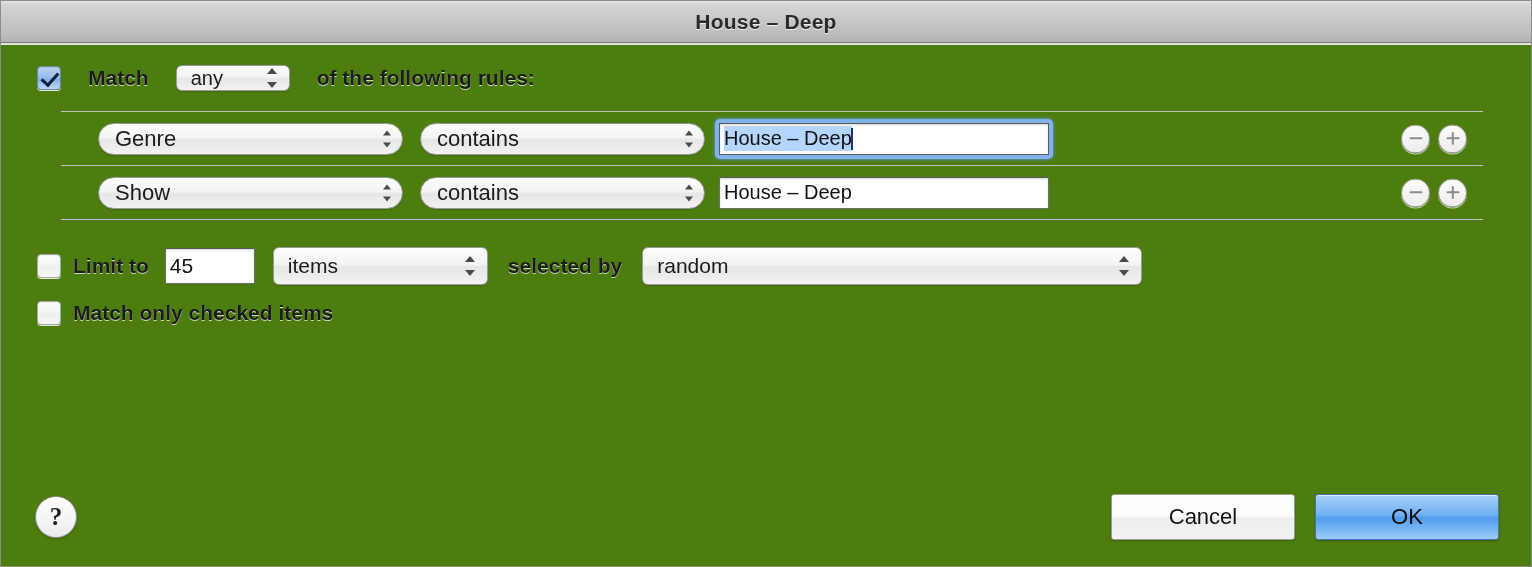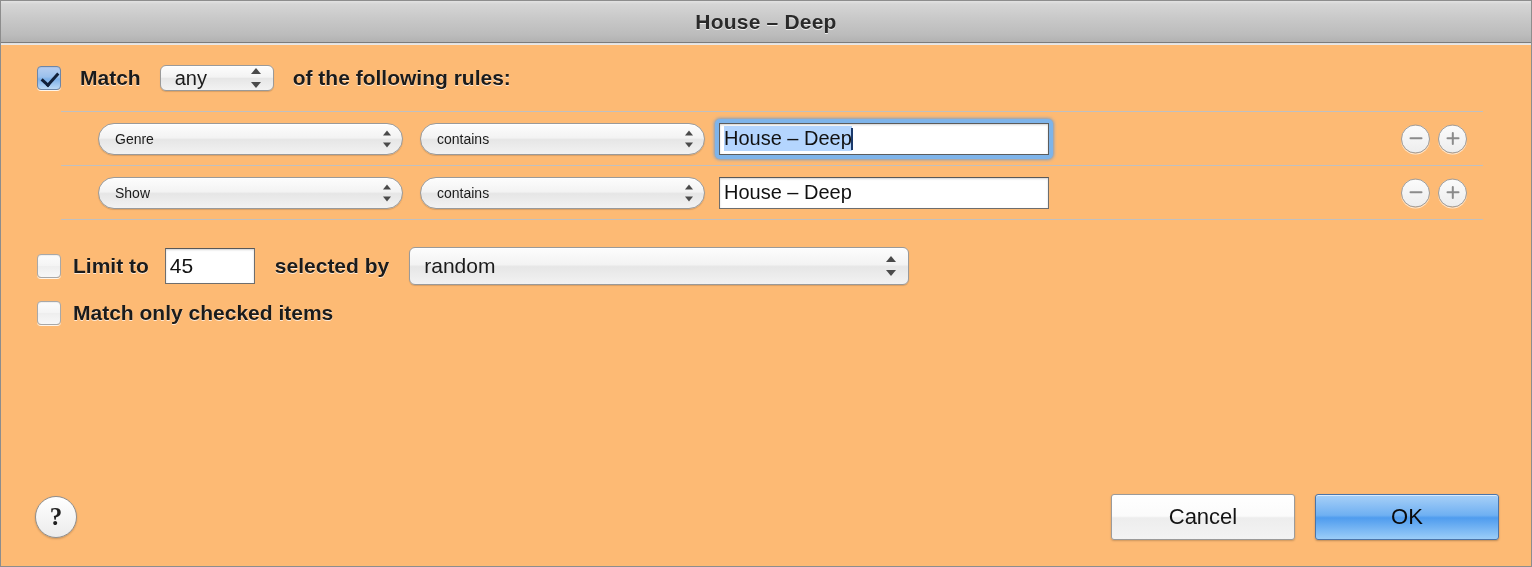--- a/index.html
+++ b/index.html
@@ -8,21 +8,21 @@
     background: #ffffff;
   }
   body {
     font-family: "Liberation Sans", sans-serif;
   }
   #window {
     position: relative;
     width: 1532px;
     height: 567px;
     box-sizing: border-box;
-    background: #fdba74;
+    background: #4d7c0f;
     border: 1px solid #8d8d8d;
     overflow: hidden;
   }
 
   
   #titlebar {
     position: relative;
     height: 42px;
     box-sizing: border-box;
     background: linear-gradient(to bottom, #e2e2e2 0%, #d5d5d5 8%, #c6c6c6 50%, #bcbcbc 82%, #b2b2b2 100%);
@@ -107,21 +107,21 @@
     color: #1b1b1b;
     white-space: nowrap;
     overflow: hidden;
   }
   
   .popup.pill {
     border-radius: 18px;
     height: 32px;
     padding: 0 30px 0 16px;
   }
-  .popup.pill .ptext { font-size: 14px; }
+  .popup.pill .ptext { font-size: 22px; }
 
   .stepper {
     position: absolute;
     right: 11px;
     top: 50%;
     transform: translateY(-50%);
     width: 11px;
     height: 22px;
   }
   .stepper i {
@@ -176,21 +176,21 @@
     height: 22px;
     background: #1b3a6b;
     vertical-align: middle;
     margin-left: -1px;
   }
 
   
   #match-row {
     display: flex;
     align-items: center;
-    gap: 19px;
+    gap: 27px;
     padding: 22px 0 0 36px;
   }
   #match-row .popup { width: 114px; }
 
   
   #rules {
     margin: 20px 0 0 60px;
     width: 1422px;
     border-top: 1px solid #c0c0c0;
   }
@@ -395,20 +395,27 @@
     </div>
 
     <div id="options">
 
       <div class="opt-row" id="limit-row">
         <div class="checkbox"></div>
         <span class="lbl">Limit to</span>
         <div class="textfield numfield">
           <span class="tval">45</span>
         </div>
+        <div class="popup unit-popup">
+          <span class="ptext">items</span>
+          <span class="stepper">
+              <i class="up"></i>
+              <i class="down"></i>
+            </span>
+        </div>
         <span class="lbl selected-by">selected by</span>
         <div class="popup order-popup">
           <span class="ptext">random</span>
           <span class="stepper">
               <i class="up"></i>
               <i class="down"></i>
             </span>
         </div>
       </div>
 

